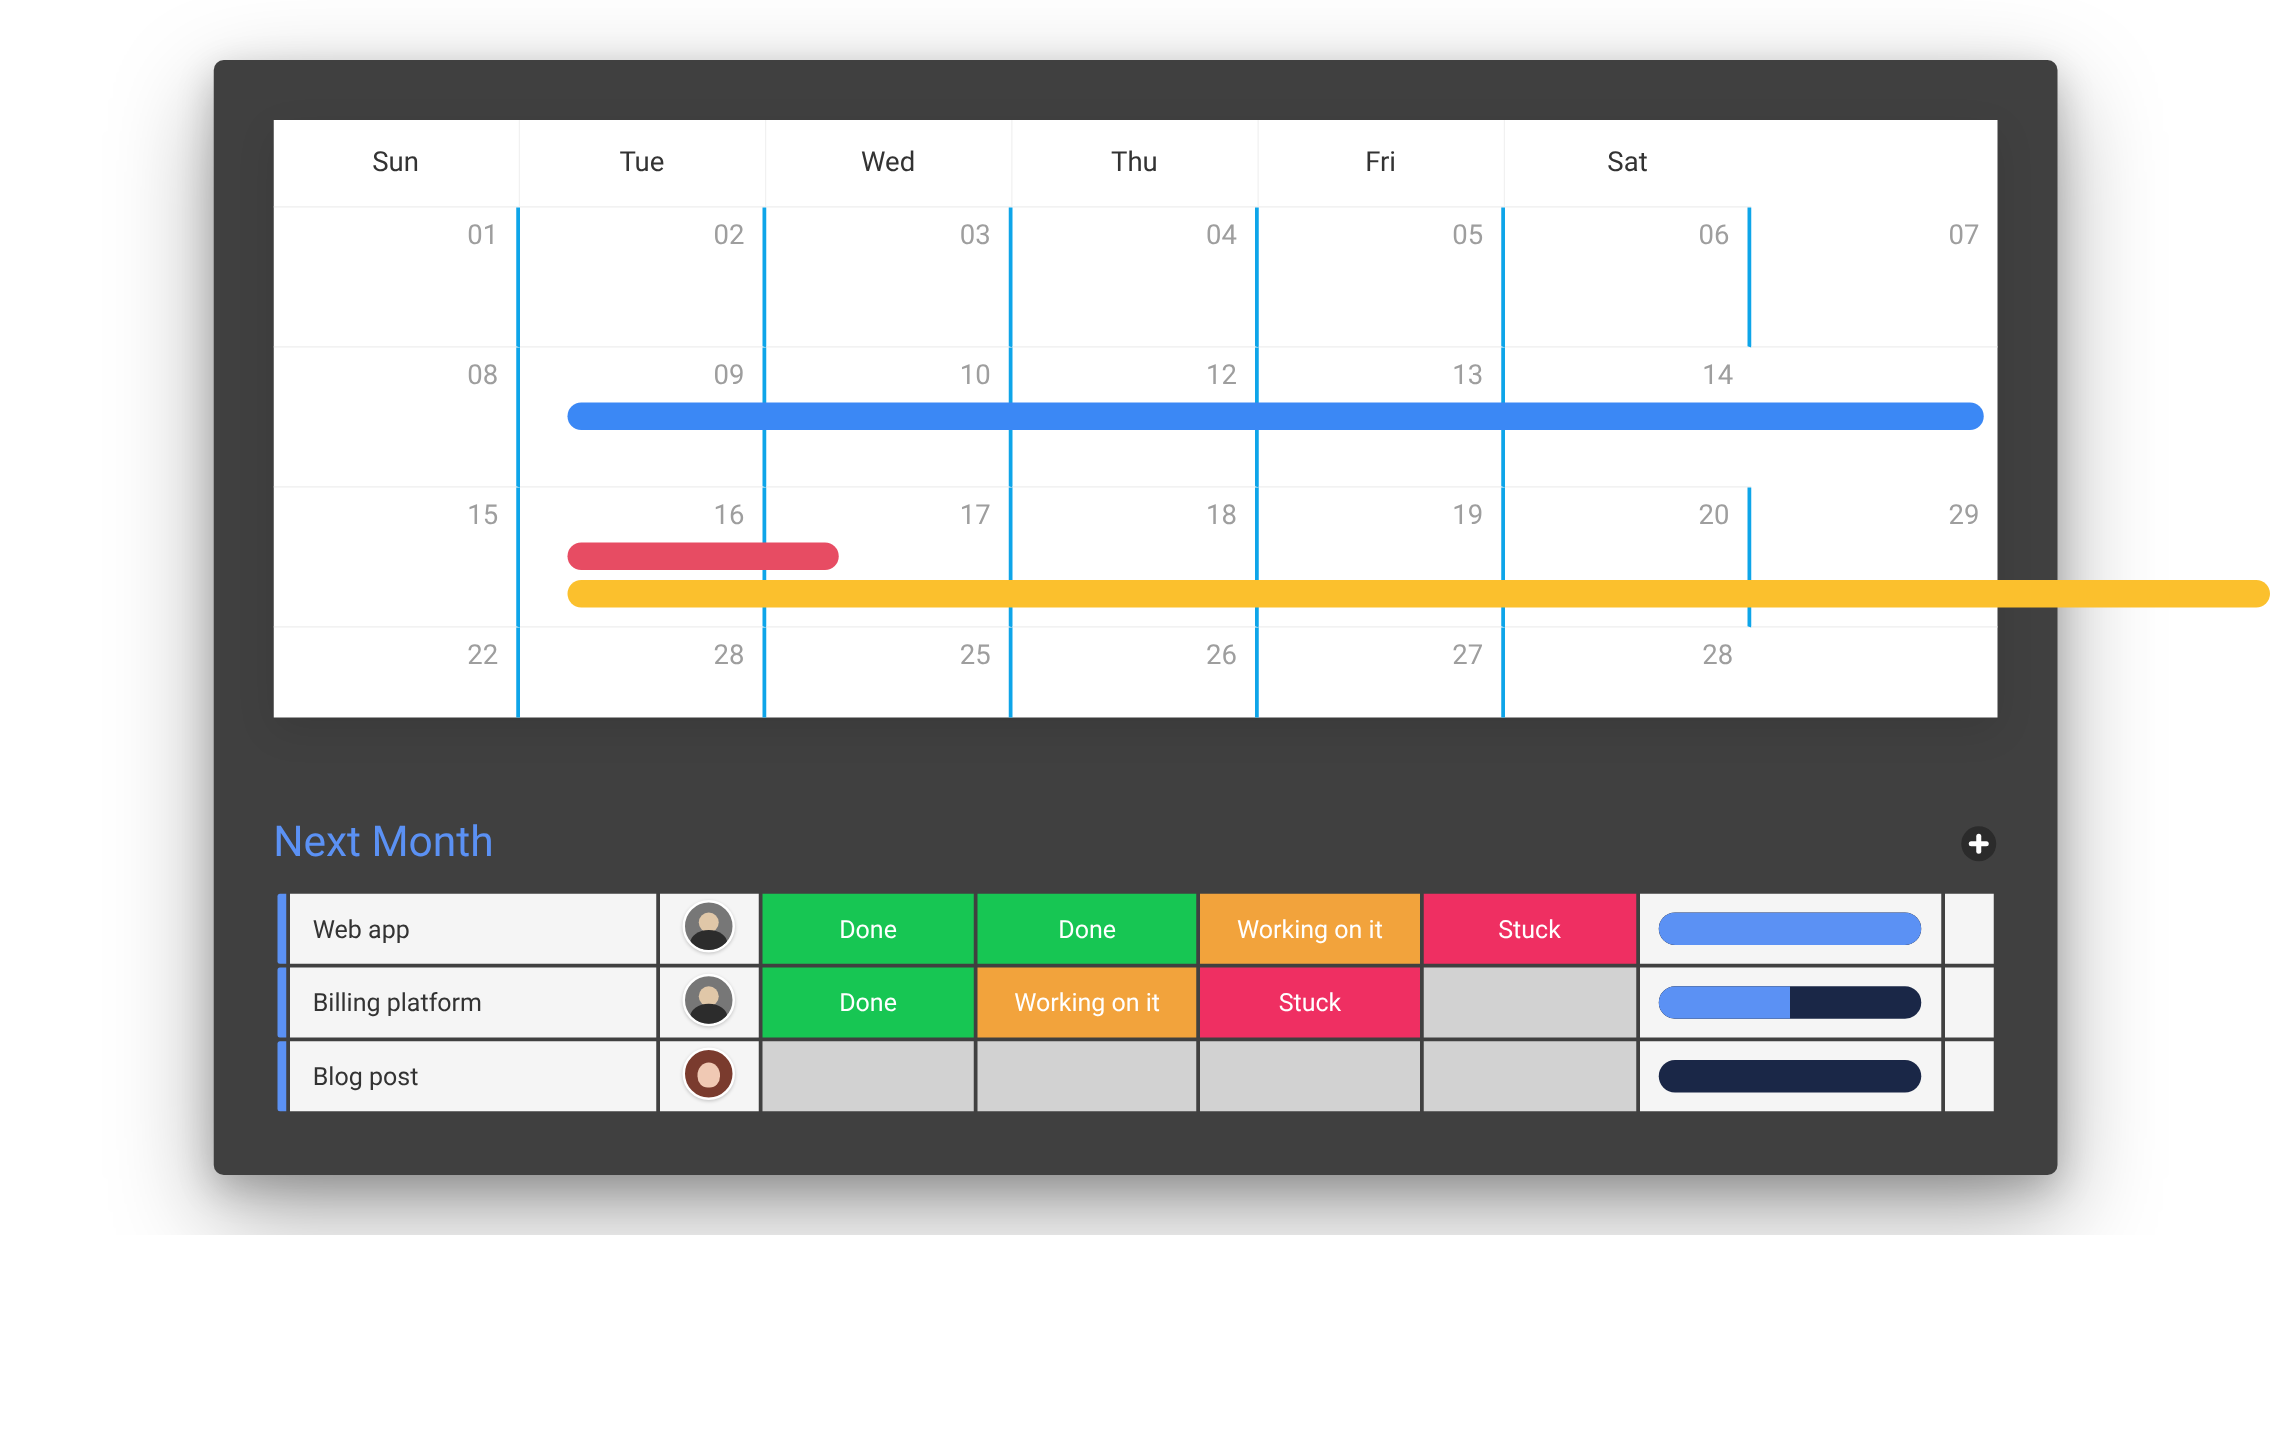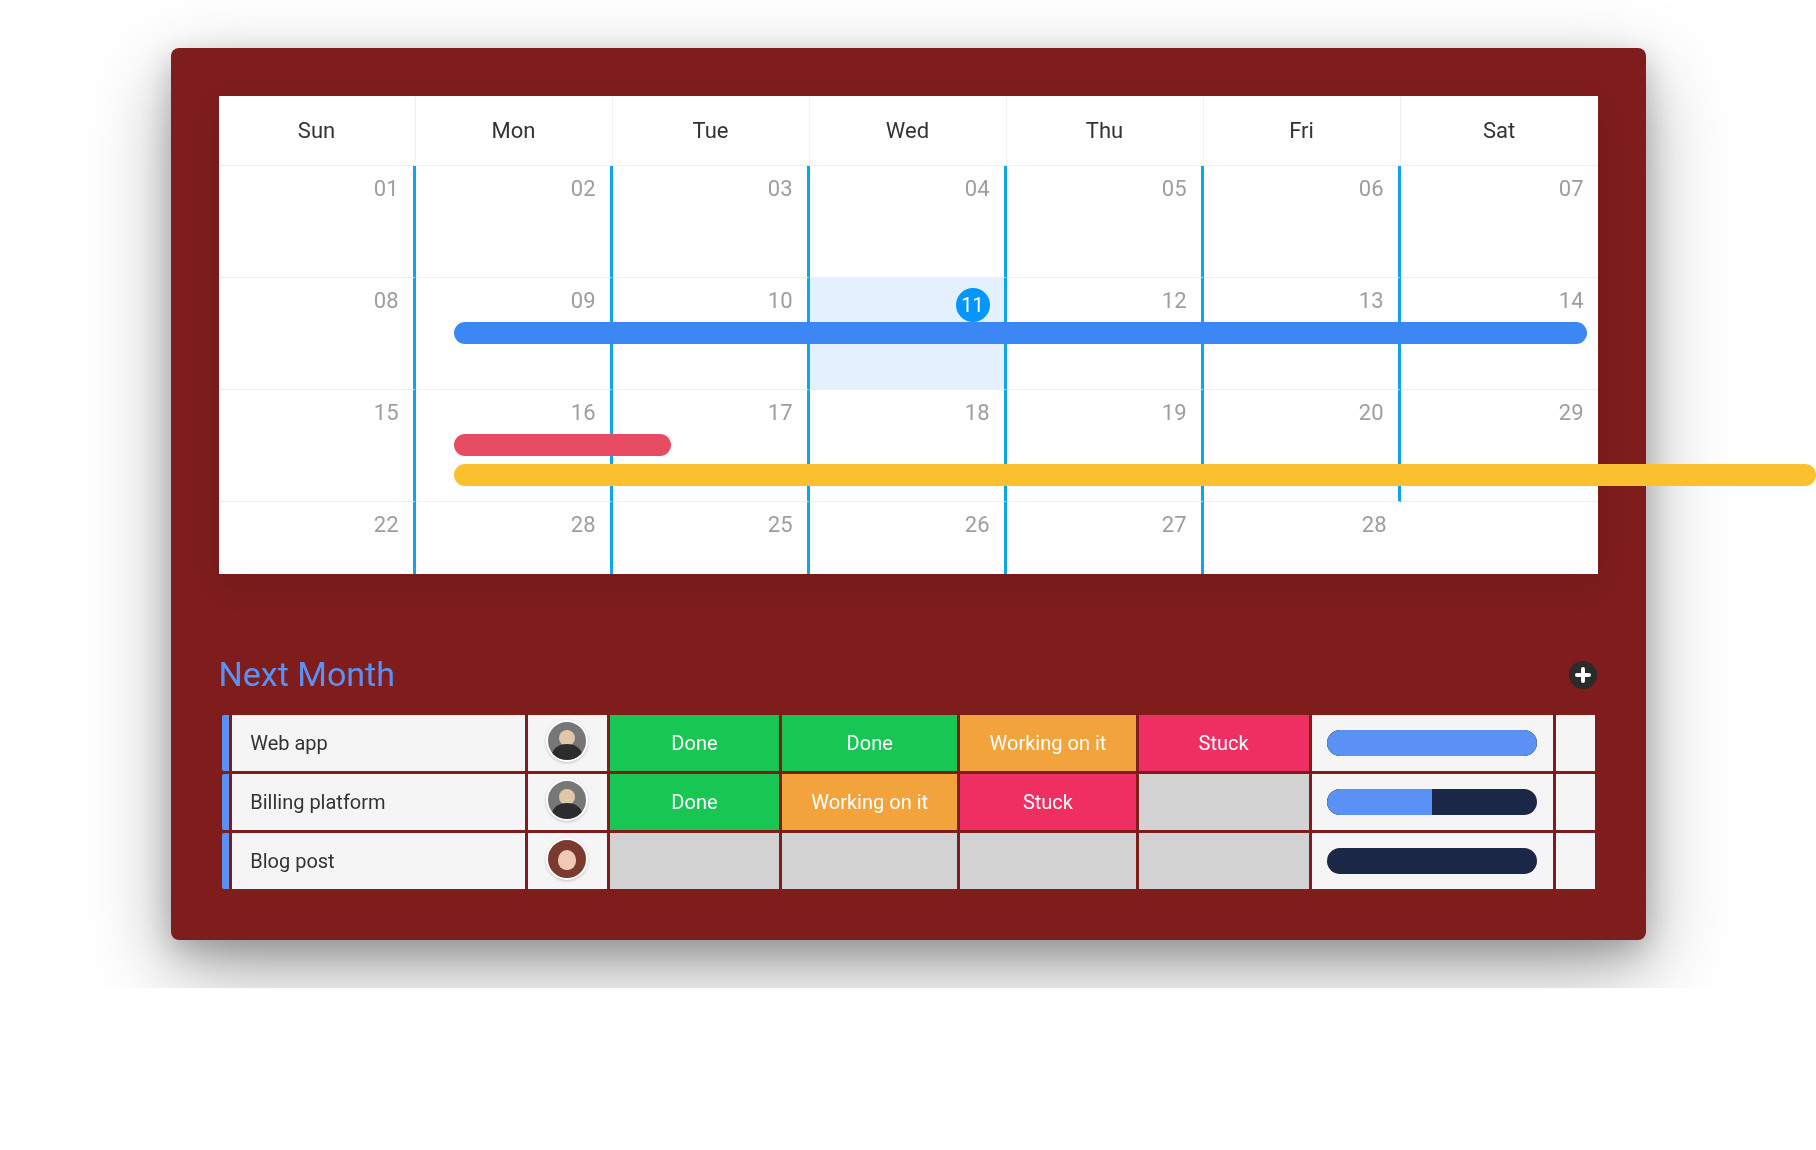--- a/index.html
+++ b/index.html
@@ -5,21 +5,21 @@
   * { box-sizing: border-box; margin: 0; padding: 0; }
   body {
     font-family: -apple-system, BlinkMacSystemFont, "Segoe UI", Roboto, Helvetica, Arial, sans-serif;
     background: #fff;
     padding: 48px;
     color: #333;
   }
   .page {
     width: 1475px;
     margin: 0 auto;
-    background: #7f1d1d;
+    background: #404040;
     border-radius: 8px;
     padding: 48px 48px 48px 48px;
     box-shadow: 0 30px 80px rgba(0,0,0,0.35), 0 10px 30px rgba(0,0,0,0.2);
   }
 
   
   .calendar {
     background: #fff;
     box-shadow: 0 10px 30px rgba(0,0,0,0.1);
     position: relative;
@@ -200,21 +200,20 @@
   }
 </style>
 </head>
 <body>
 
 <div class="page">
 
   <div class="calendar">
     <div class="cal-header">
       <div class="cal-header-cell">Sun</div>
-      <div class="cal-header-cell">Mon</div>
       <div class="cal-header-cell">Tue</div>
       <div class="cal-header-cell">Wed</div>
       <div class="cal-header-cell">Thu</div>
       <div class="cal-header-cell">Fri</div>
       <div class="cal-header-cell">Sat</div>
     </div>
 
     <div class="cal-body">
 
       <div class="cal-row">
@@ -224,21 +223,20 @@
         <div class="cal-cell">04</div>
         <div class="cal-cell">05</div>
         <div class="cal-cell">06</div>
         <div class="cal-cell">07</div>
       </div>
 
       <div class="cal-row" id="cal-row-1">
         <div class="cal-cell">08</div>
         <div class="cal-cell">09</div>
         <div class="cal-cell">10</div>
-        <div class="cal-cell today-bg"><span class="today">11</span></div>
         <div class="cal-cell">12</div>
         <div class="cal-cell">13</div>
         <div class="cal-cell">14</div>
       </div>
 
       <div class="cal-row" id="cal-row-2">
         <div class="cal-cell">15</div>
         <div class="cal-cell">16</div>
         <div class="cal-cell">17</div>
         <div class="cal-cell">18</div>

